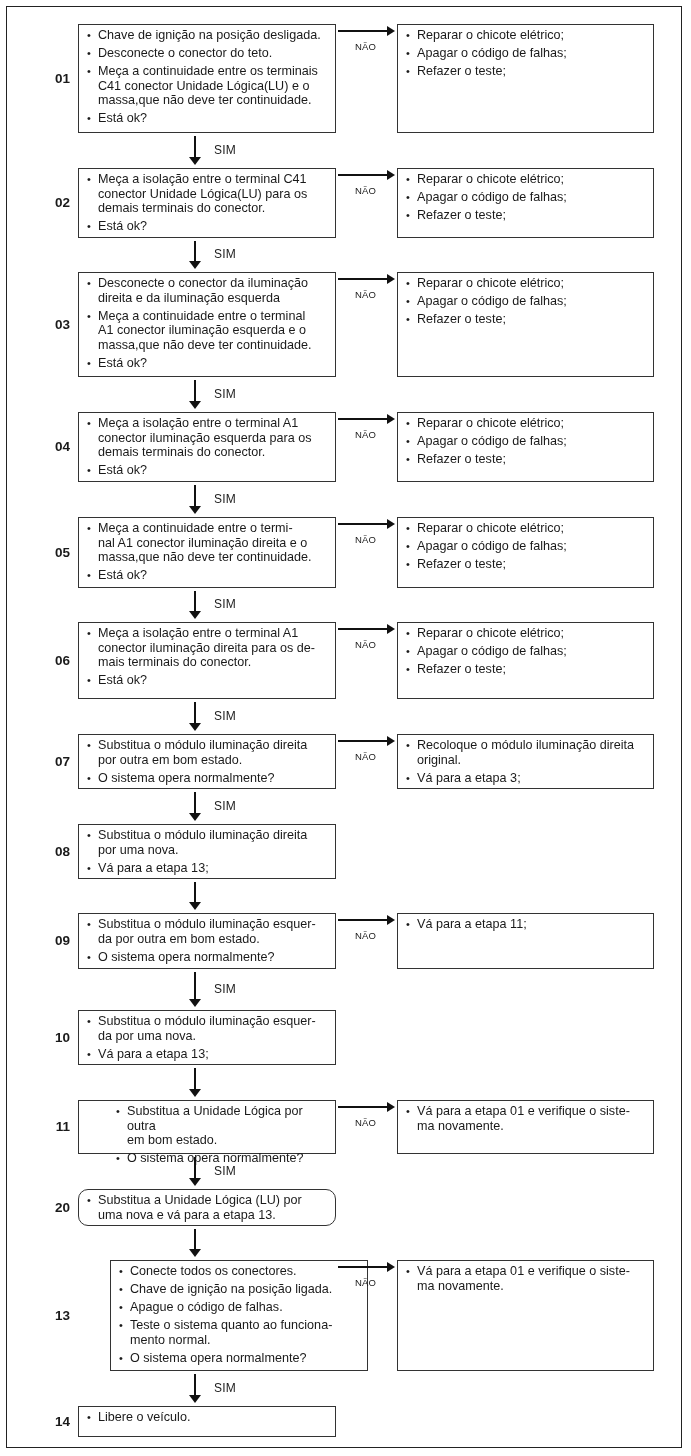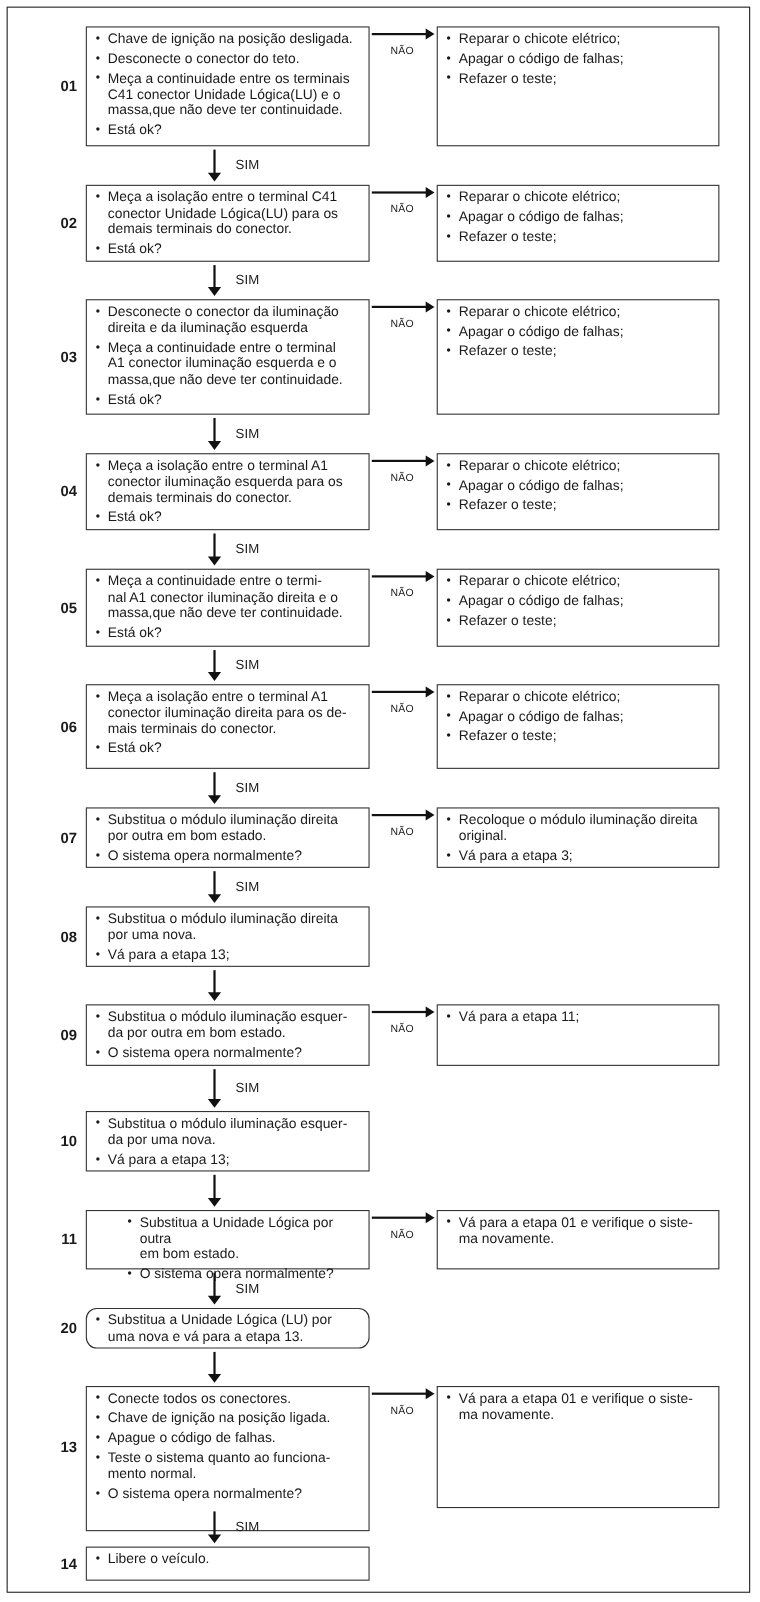--- a/index.html
+++ b/index.html
@@ -239,21 +239,21 @@
       </ul>
     </div>
     <div class="step" style="top: 1199.5px;">20</div>
     <div class="box left" style="top: 1189px; height: 37px; border-radius: 10px;">
       <ul>
         <li>Substitua a Unidade Lógica (LU) por
 uma nova e vá para a etapa 13.</li>
       </ul>
     </div>
     <div class="step" style="top: 1307.5px;">13</div>
-    <div class="box left" style="top: 1260px; height: 132px;">
+    <div class="box left" style="top: 1260px; height: 111px; margin-left: 32px;">
       <ul>
         <li>Conecte todos os conectores.</li>
         <li>Chave de ignição na posição ligada.</li>
         <li>Apague o código de falhas.</li>
         <li>Teste o sistema quanto ao funciona-
 mento normal.</li>
         <li>O sistema opera normalmente?</li>
       </ul>
     </div>
     <div class="harrow" style="top: 1262px;">

